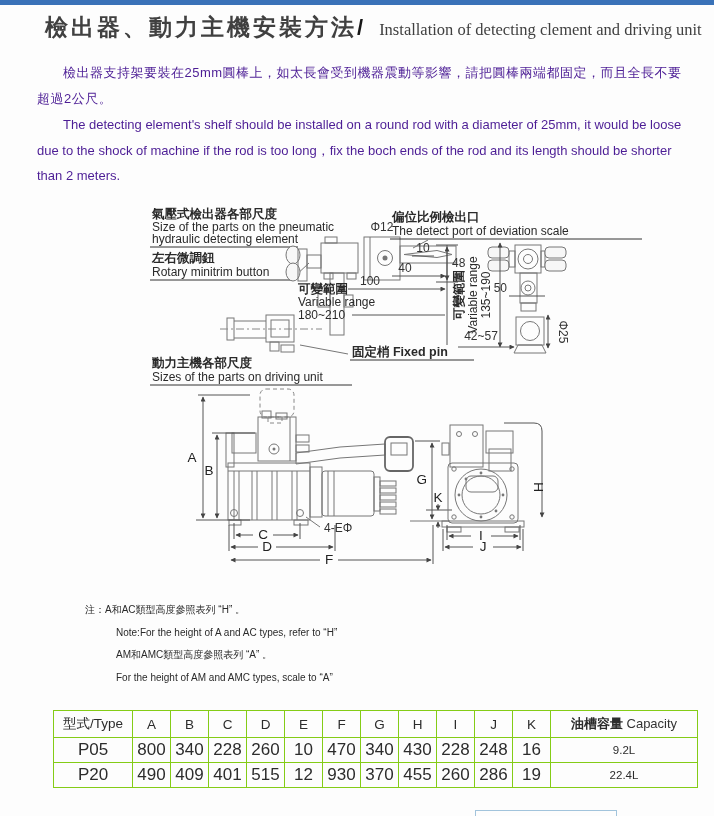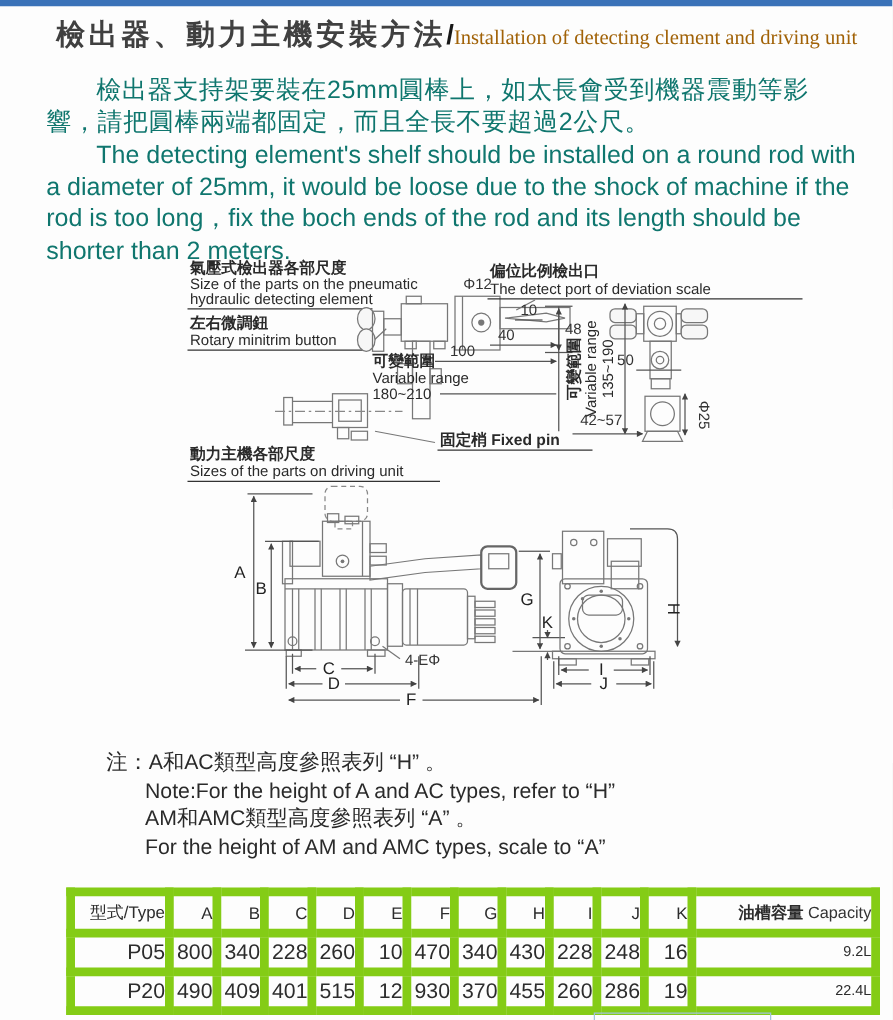--- a/index.html
+++ b/index.html
@@ -4,46 +4,46 @@
 <style>
   html,body{margin:0;padding:0;}
   body{background:#e8e8e8;font-family:"Liberation Sans",sans-serif;}
   #page{position:relative;width:714px;height:816px;background:#fdfdfd;overflow:hidden;
         color:#1f1f1f;}
   #top-bar{position:absolute;left:0;top:0;width:714px;height:5px;}
   
   #title-block{position:absolute;left:45px;top:12px;width:660px;white-space:nowrap;}
   .title-zh{font-size:23px;font-weight:bold;letter-spacing:3px;color:#404040;}
   .title-slash{font-size:22px;font-weight:bold;color:#171717;}
-  .title-en{font-family:"Liberation Serif",serif;font-size:16.5px;color:#a16207;}
+  .title-en{font-family:"Liberation Serif",serif;font-size:16.5px;color:#404040;margin-left:16px;}
   
   #intro{position:absolute;left:37px;top:60px;width:650px;}
-  #intro p{margin:0;text-indent:2em;font-size:20px;line-height:25.5px;color:#0f766e;}
+  #intro p{margin:0;text-indent:2em;font-size:13px;line-height:25.5px;color:#4c1d95;}
   #intro p.zh{letter-spacing:0.5px;margin-bottom:1px;}
   
   #diagram{position:absolute;left:0;top:195px;width:714px;height:405px;}
   svg text{font-family:"Liberation Sans",sans-serif;fill:#2a2a2a;}
   .lbl{font-size:12px;}
   .lblb{font-size:12.5px;font-weight:bold;}
   .dim{font-size:12px;fill:#333;}
   .letter{font-size:13.5px;fill:#222;}
   .mline{stroke:#777;stroke-width:1;fill:none;}
   .mfill{stroke:#777;stroke-width:1;fill:#f7f7f7;}
   .bold-m{stroke:#666;stroke-width:1.8;fill:none;}
   .dline{stroke:#555;stroke-width:1;fill:none;}
   .uline{stroke:#333;stroke-width:1;}
   .dash{stroke:#888;stroke-width:1;fill:none;stroke-dasharray:4 3;}
   .dashdot{stroke:#888;stroke-width:1;fill:none;stroke-dasharray:8 3 2 3;}
   
-  #notes{position:absolute;left:85px;top:599px;font-size:17px;line-height:22.5px;color:#2a2a2a;}
+  #notes{position:absolute;left:85px;top:599px;font-size:10px;line-height:22.5px;color:#2a2a2a;}
   #notes .ind{padding-left:31px;}
   
   #spec-table{position:absolute;left:53px;top:710px;}
   table{border-collapse:collapse;table-layout:fixed;}
-  th,td{border:7px solid #84cc16;text-align:right;vertical-align:middle;
+  th,td{border:1px solid #84cc16;text-align:center;vertical-align:middle;
         font-weight:normal;color:#2c2c2c;padding:0;}
   th{height:26px;font-size:13.5px;}
   td{height:24px;font-size:17px;}
   .col-type{width:79px;}
   .col-dim{width:38px;}
   .col-cap{width:147px;}
   th.cap-th{font-size:13px;font-weight:bold;}
   .cap-en{font-size:13px;font-weight:normal;color:#333;}
   td.capv{font-size:11.5px;}
   #blue-box{position:absolute;left:475px;top:810px;width:140px;height:8px;

